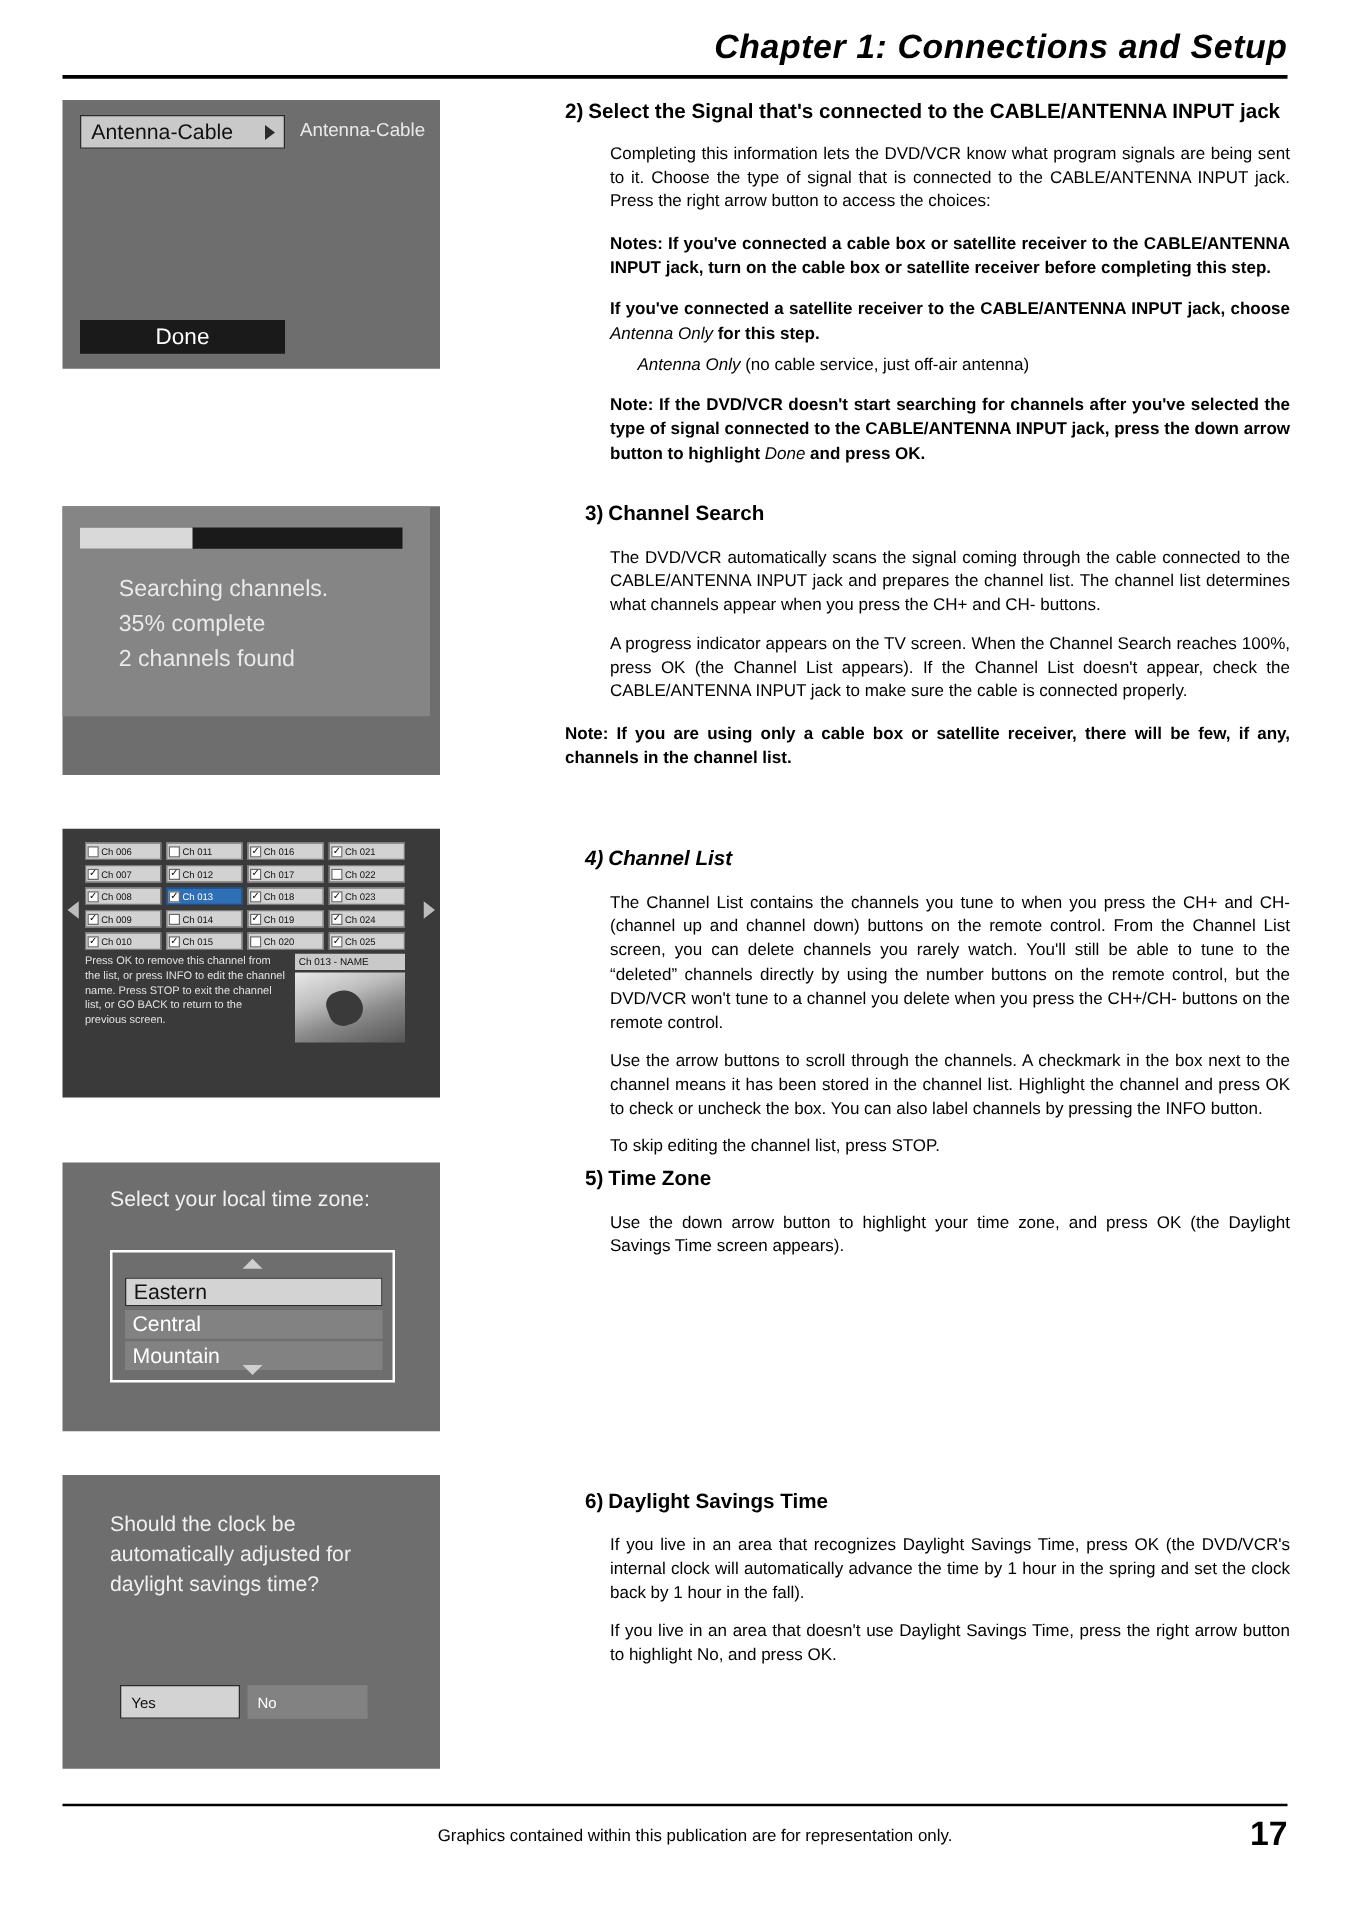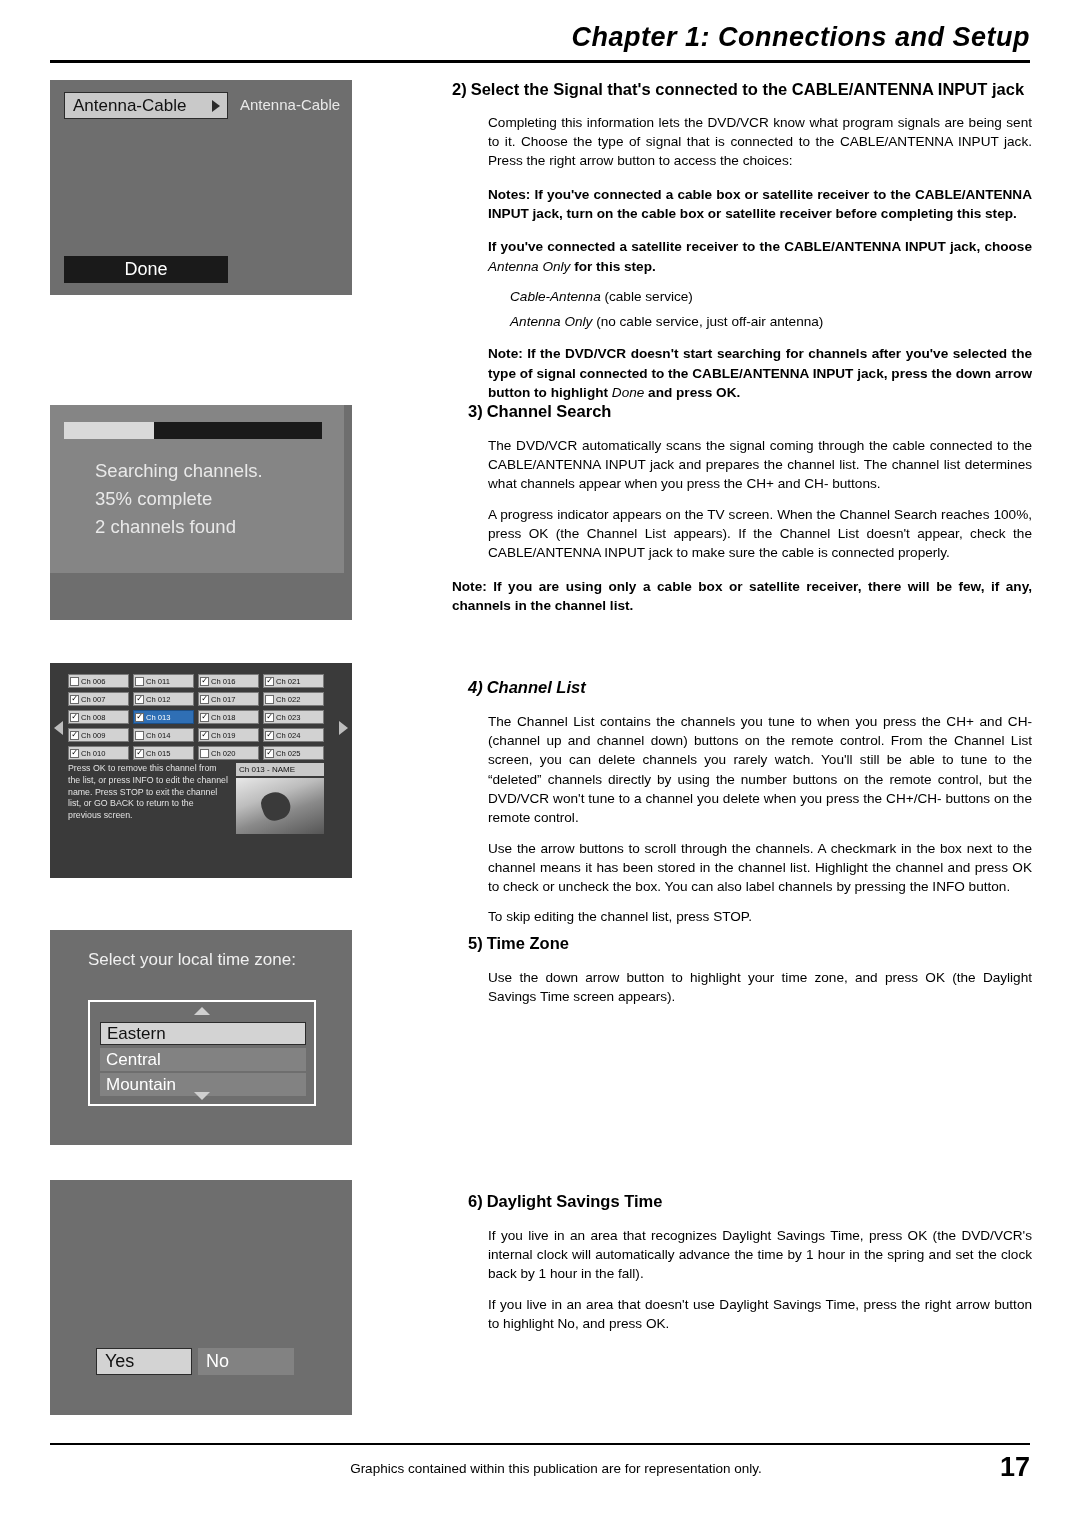--- a/index.html
+++ b/index.html
@@ -290,21 +290,21 @@
     left: 38px; top: 28px;
     width: 230px;
     color: #f0f0f0;
     font-size: 17px;
     line-height: 1.4;
   }
   .ds-yes, .ds-no {
     position: absolute;
     top: 168px;
     width: 96px; height: 27px;
-    font-size: 18px;
+    font-size: 12px;
     display: flex;
     align-items: center;
     padding-left: 8px;
     box-sizing: border-box;
   }
   .ds-yes { left: 46px; background: #d3d3d3; color: #111; border: 1.5px solid #2b2b2b; }
   .ds-no  { left: 148px; background: #828282; color: #ffffff; }
 </style>
 </head>
 <body>
@@ -440,36 +440,34 @@
     <div class="tz-panel">
       <div class="tz-up"></div>
       <div class="tz-item hl" style="top:20px">Eastern</div>
       <div class="tz-item plain" style="top:46px">Central</div>
       <div class="tz-item plain" style="top:71px">Mountain</div>
       <div class="tz-dn"></div>
     </div>
   </div>
 
   <div class="fig" id="fig5">
+    <div class="ds-text">Should the clock be automatically adjusted for daylight savings time?</div>
     <div class="ds-yes">Yes</div>
     <div class="ds-no">No</div>
   </div>
 
   <div class="rc" style="top:78px;">
     <div class="head2">
       <span class="num">2)</span><span>Select the Signal that's connected to the CABLE/ANTENNA INPUT jack</span>
     </div>
     <div class="body indent" style="margin-top:12px;">Completing this information lets the DVD/VCR know what program signals are being sent to it. Choose the type of signal that is connected to the CABLE/ANTENNA INPUT jack. Press the right arrow button to access the choices:</div>
     <div class="noteb indent" style="margin-top:14px;">Notes: If you've connected a cable box or satellite receiver to the CABLE/ANTENNA INPUT jack, turn on the cable box or satellite receiver before completing this step.</div>
     <div class="noteb indent" style="margin-top:14px;">
       <span>If you've connected a satellite receiver to the CABLE/ANTENNA INPUT jack, choose </span><span class="bi">Antenna Only</span><span> for this step.</span>
     </div>
-    <div class="body" style="margin-left:58px; margin-top:11px;">
-      <span class="bi">Cable-Antenna</span><span> (cable service)</span>
-    </div>
     <div class="body" style="margin-left:58px; margin-top:6px;">
       <span class="bi">Antenna Only</span><span> (no cable service, just off-air antenna)</span>
     </div>
     <div class="noteb" style="margin-left:36px; margin-top:13px;">
       <span>Note: If the DVD/VCR doesn't start searching for channels after you've selected the type of signal connected to the CABLE/ANTENNA INPUT jack, press the down arrow button to highlight </span><span class="bi">Done</span><span> and press OK.</span>
     </div>
   </div>
 
   <div class="rc" style="top:400px;">
     <div class="head2" style="margin-left:16px;">

